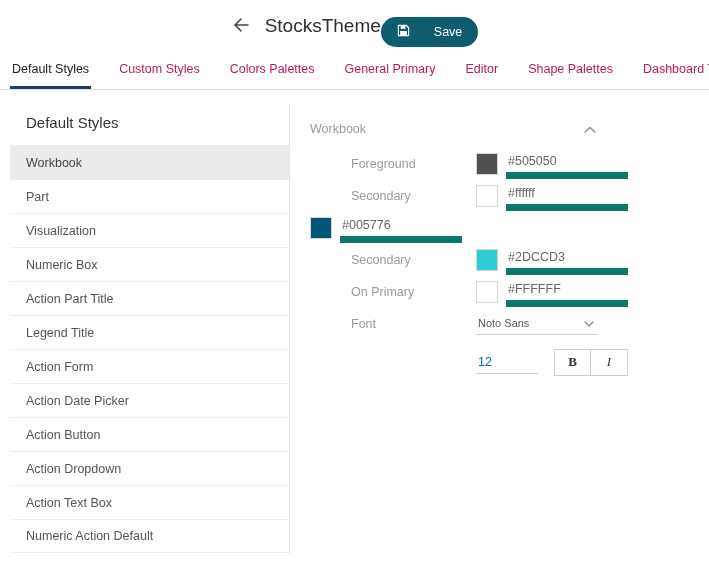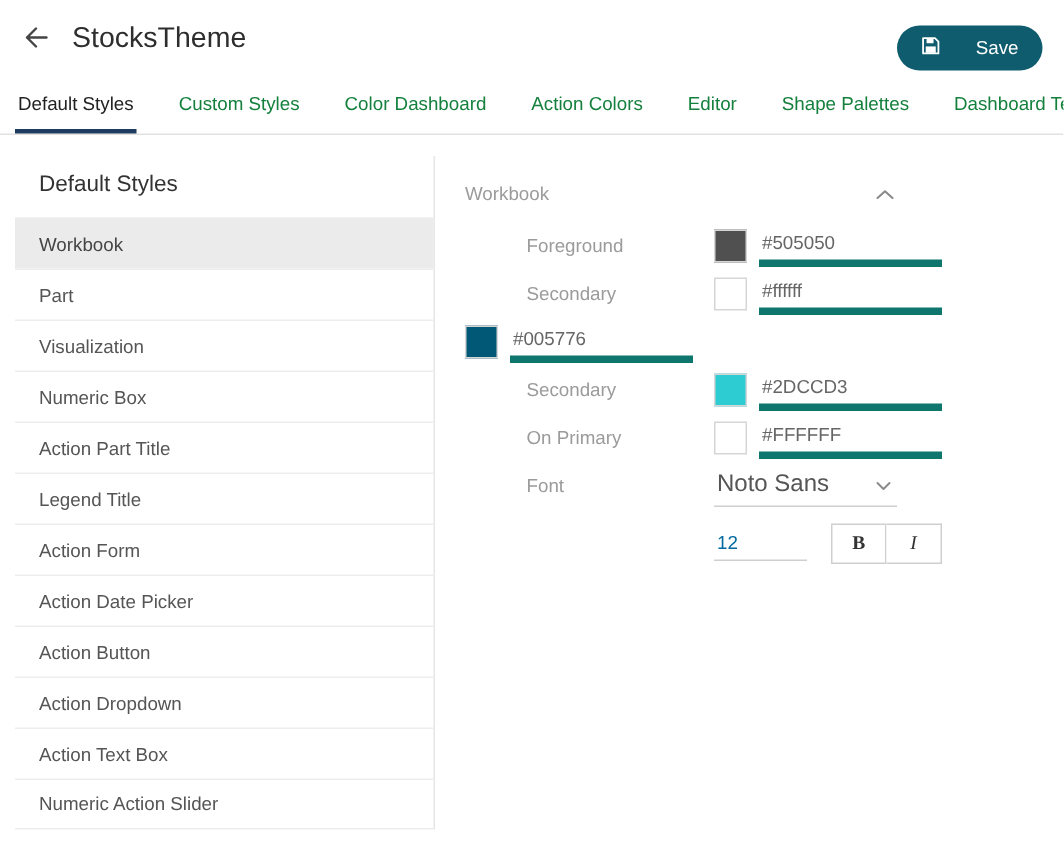--- a/index.html
+++ b/index.html
@@ -11,21 +11,21 @@
     position:relative;
   }
   :root {
     --accent:#0e5c6e;
     --tab-underline:#1e3c5f;
     --selected-row:#ebebeb;
   }
 
   
   .app-header {
-    display:flex; align-items:center; justify-content:space-between;
+    display:flex; align-items:center; justify-content:center;
     padding:10px 14px 4px 12px; height:46px;
   }
   .hdr-left { display:flex; align-items:center; gap:12px; }
   .back-btn {
     background:none; border:none; cursor:pointer; display:flex; align-items:center;
     padding:4px;
   }
   .page-title { font-size:19px; font-weight:500; color:#2e2e2e; }
   .save-btn {
     display:flex; align-items:center; gap:24px;
@@ -35,21 +35,21 @@
     margin-top:11px;
   }
 
   
   .tabbar {
     display:flex; align-items:flex-end; gap:26px;
     padding:10px 0 0 10px;
     border-bottom:1px solid #e2e2e2;
   }
   .tab {
-    font-size:12.5px; color:#15803d; cursor:pointer;
+    font-size:12.5px; color:#be185d; cursor:pointer;
     padding:6px 2px 10px 2px; white-space:nowrap;
     border-bottom:3px solid transparent;
   }
   .tab.active { color:#222; border-bottom-color:var(--tab-underline); }
 
   
   .main { display:flex; padding:14px 0 0 10px; }
 
   .left-panel {
     width:280px; flex:none;
@@ -76,29 +76,29 @@
   }
   .collapse-btn { background:none; border:none; cursor:pointer; padding:2px; display:flex; }
 
   .field-row { display:flex; align-items:center; height:24px; margin-bottom:8px; max-width:288px; }
   .field-label { width:125px; flex:none; font-size:12.5px; color:#9b9b9b;margin-left:41px; }
   .swatch {
     width:22px; height:22px; flex:none;
     border:1px solid #d6d6d6; margin-right:8px; cursor:pointer;
   }
   .hex-input {
-    width:122px; border:none; border-bottom:5px solid #0f766e;
+    width:122px; border:none; border-bottom:7px solid #0f766e;
     font-size:12.5px; color:#666; padding:4px 2px; outline:none; background:transparent;
     font-family:"Liberation Sans", sans-serif;
   }
 
   .font-dropdown {
     width:160px; border-bottom:1px solid #cfcfcf;
     display:flex; align-items:center; justify-content:space-between;
-    font-size:16px; color:#555; padding:4px 4px 5px 2px; cursor:pointer;
+    font-size:11px; color:#555; padding:4px 4px 5px 2px; cursor:pointer;
   }
 
   .size-row { margin-top:14px; }
   .size-input {
     width:62px; border:none; border-bottom:1px solid #cfcfcf;
     font-size:12.5px; color:#0369a1; padding:4px 2px; outline:none; background:transparent;
     font-family:"Liberation Sans", sans-serif;
   }
   .bi-group { display:flex; margin-left:16px; }
   .bi-btn {
@@ -132,22 +132,22 @@
         <rect x="3.4" y="7.5" width="7.2" height="4.6" fill="#fff"></rect>
       </svg>
     </span>
     <span>Save</span>
   </button>
 </div>
 
 <div class="tabbar" id="tabs">
     <div class="tab active">Default Styles</div>
     <div class="tab">Custom Styles</div>
-    <div class="tab">Color Dashboard</div>
-    <div class="tab">Action Colors</div>
+    <div class="tab">Colors Palettes</div>
+    <div class="tab">General Primary</div>
     <div class="tab">Editor</div>
     <div class="tab">Shape Palettes</div>
     <div class="tab">Dashboard Templates</div>
   </div>
 
 <div class="main">
 
   <div class="left-panel">
     <div class="left-panel-title">Default Styles</div>
     <div id="list-items">
@@ -155,21 +155,21 @@
         <div class="list-item">Part</div>
         <div class="list-item">Visualization</div>
         <div class="list-item">Numeric Box</div>
         <div class="list-item">Action Part Title</div>
         <div class="list-item">Legend Title</div>
         <div class="list-item">Action Form</div>
         <div class="list-item">Action Date Picker</div>
         <div class="list-item">Action Button</div>
         <div class="list-item">Action Dropdown</div>
         <div class="list-item">Action Text Box</div>
-        <div class="list-item">Numeric Action Slider</div>
+        <div class="list-item">Numeric Action Default</div>
       </div>
   </div>
 
   <div class="right-panel">
 
     <div class="section-header">
       <span>Workbook</span>
       <button class="collapse-btn">
         <span>
           <svg width="12" height="8" viewBox="0 0 12 8" fill="none">

